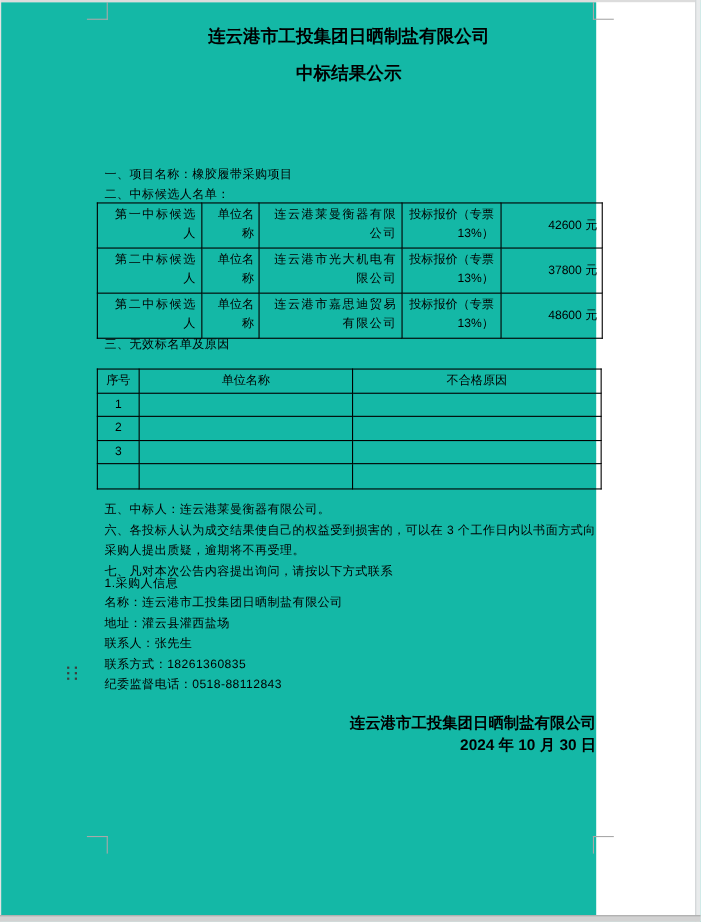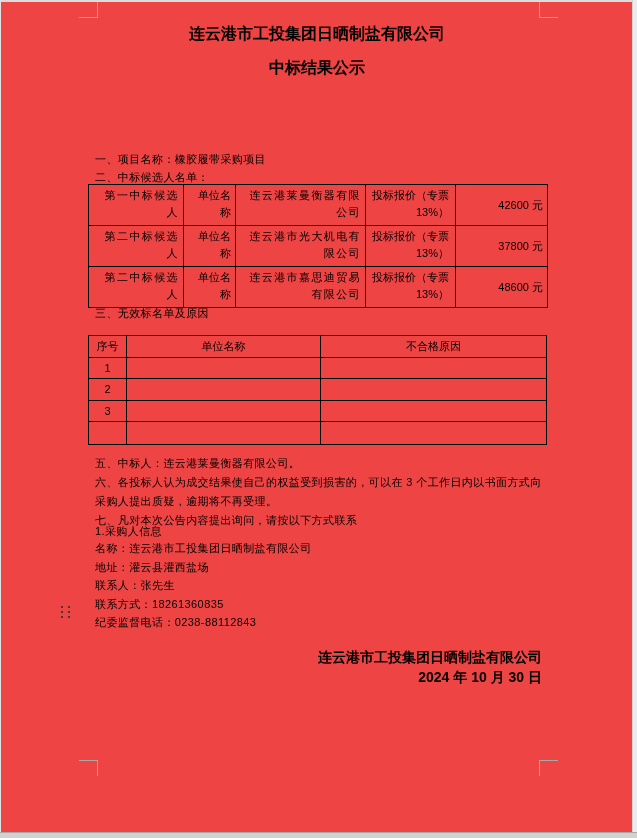--- a/index.html
+++ b/index.html
@@ -8,21 +8,21 @@
     background:#ffffff;
     font-family:"Liberation Sans","DejaVu Sans",sans-serif;
     color:#000;
   }
   .canvas{position:absolute;inset:0;}
   
   .edge-top{position:absolute;left:0;top:0;width:637px;height:2px;background:#dcdcdc;}
   .edge-left{position:absolute;left:0;top:0;width:1px;height:838px;background:#e3e3e3;}
   .edge-right{position:absolute;right:0;top:0;width:4px;height:838px;background:#e9ebec;border-left:1px solid #cfd3d5;}
   .edge-bottom{position:absolute;left:0;top:832px;width:637px;height:6px;background:#d2d2d2;border-top:1px solid #a8a8a8;}
-  .page{position:absolute;left:1px;top:2px;width:632px;height:830px;background:#ef4444;}
+  .page{position:absolute;left:1px;top:2px;width:541px;height:830px;background:#14b8a6;}
 
   
   .crop{position:absolute;width:18px;height:15px;}
   .crop.tl{left:78px;top:0;border-right:1px solid #a9a9a9;border-bottom:1px solid #a9a9a9;}
   .crop.tr{left:538px;top:0;border-left:1px solid #a9a9a9;border-bottom:1px solid #a9a9a9;}
   .crop.bl{left:78px;top:758px;border-right:1px solid #a9a9a9;border-top:1px solid #a9a9a9;}
   .crop.br{left:538px;top:758px;border-left:1px solid #a9a9a9;border-top:1px solid #a9a9a9;}
 
   .titles{position:absolute;left:0;top:15px;width:632px;text-align:center;}
   .title-line{font-size:16px;font-weight:bold;line-height:34px;letter-spacing:0px;white-space:nowrap;}
@@ -151,21 +151,21 @@
     <p class="bl p5">五、中标人：连云港莱曼衡器有限公司。</p>
     <p class="bl p6">六、各投标人认为成交结果使自己的权益受到损害的，可以在 3 个工作日内以书面方式向采购人提出质疑，逾期将不再受理。</p>
     <p class="bl p7">七、凡对本次公告内容提出询问，请按以下方式联系</p>
     <p class="bl p8">1.采购人信息</p>
 
     <div class="info">
       <p>名称：连云港市工投集团日晒制盐有限公司</p>
       <p>地址：灌云县灌西盐场</p>
       <p>联系人：张先生</p>
       <p>联系方式：18261360835</p>
-      <p>纪委监督电话：0238-88112843</p>
+      <p>纪委监督电话：0518-88112843</p>
     </div>
 
     <div class="dots">
       <i></i>
         <i></i>
         <i></i>
         <i></i>
         <i></i>
         <i></i>
     </div>

